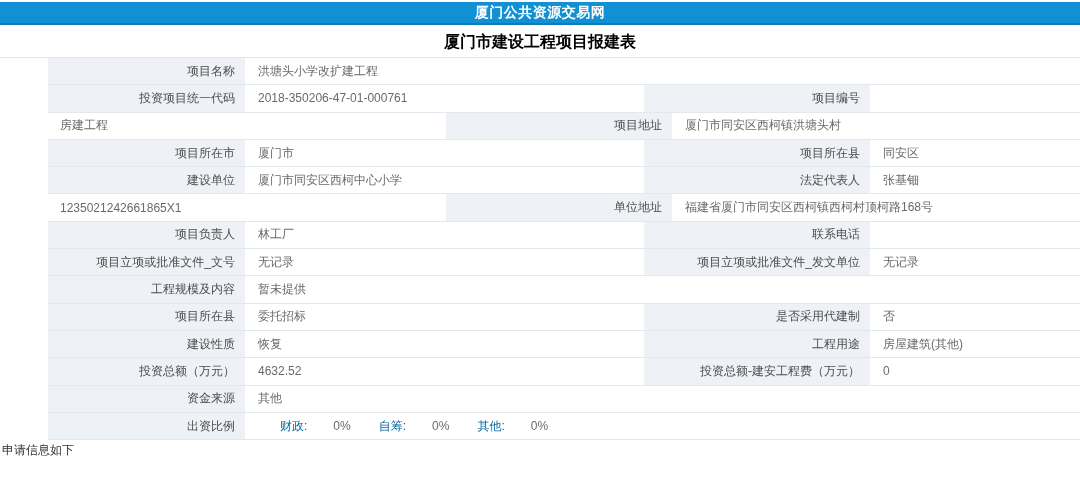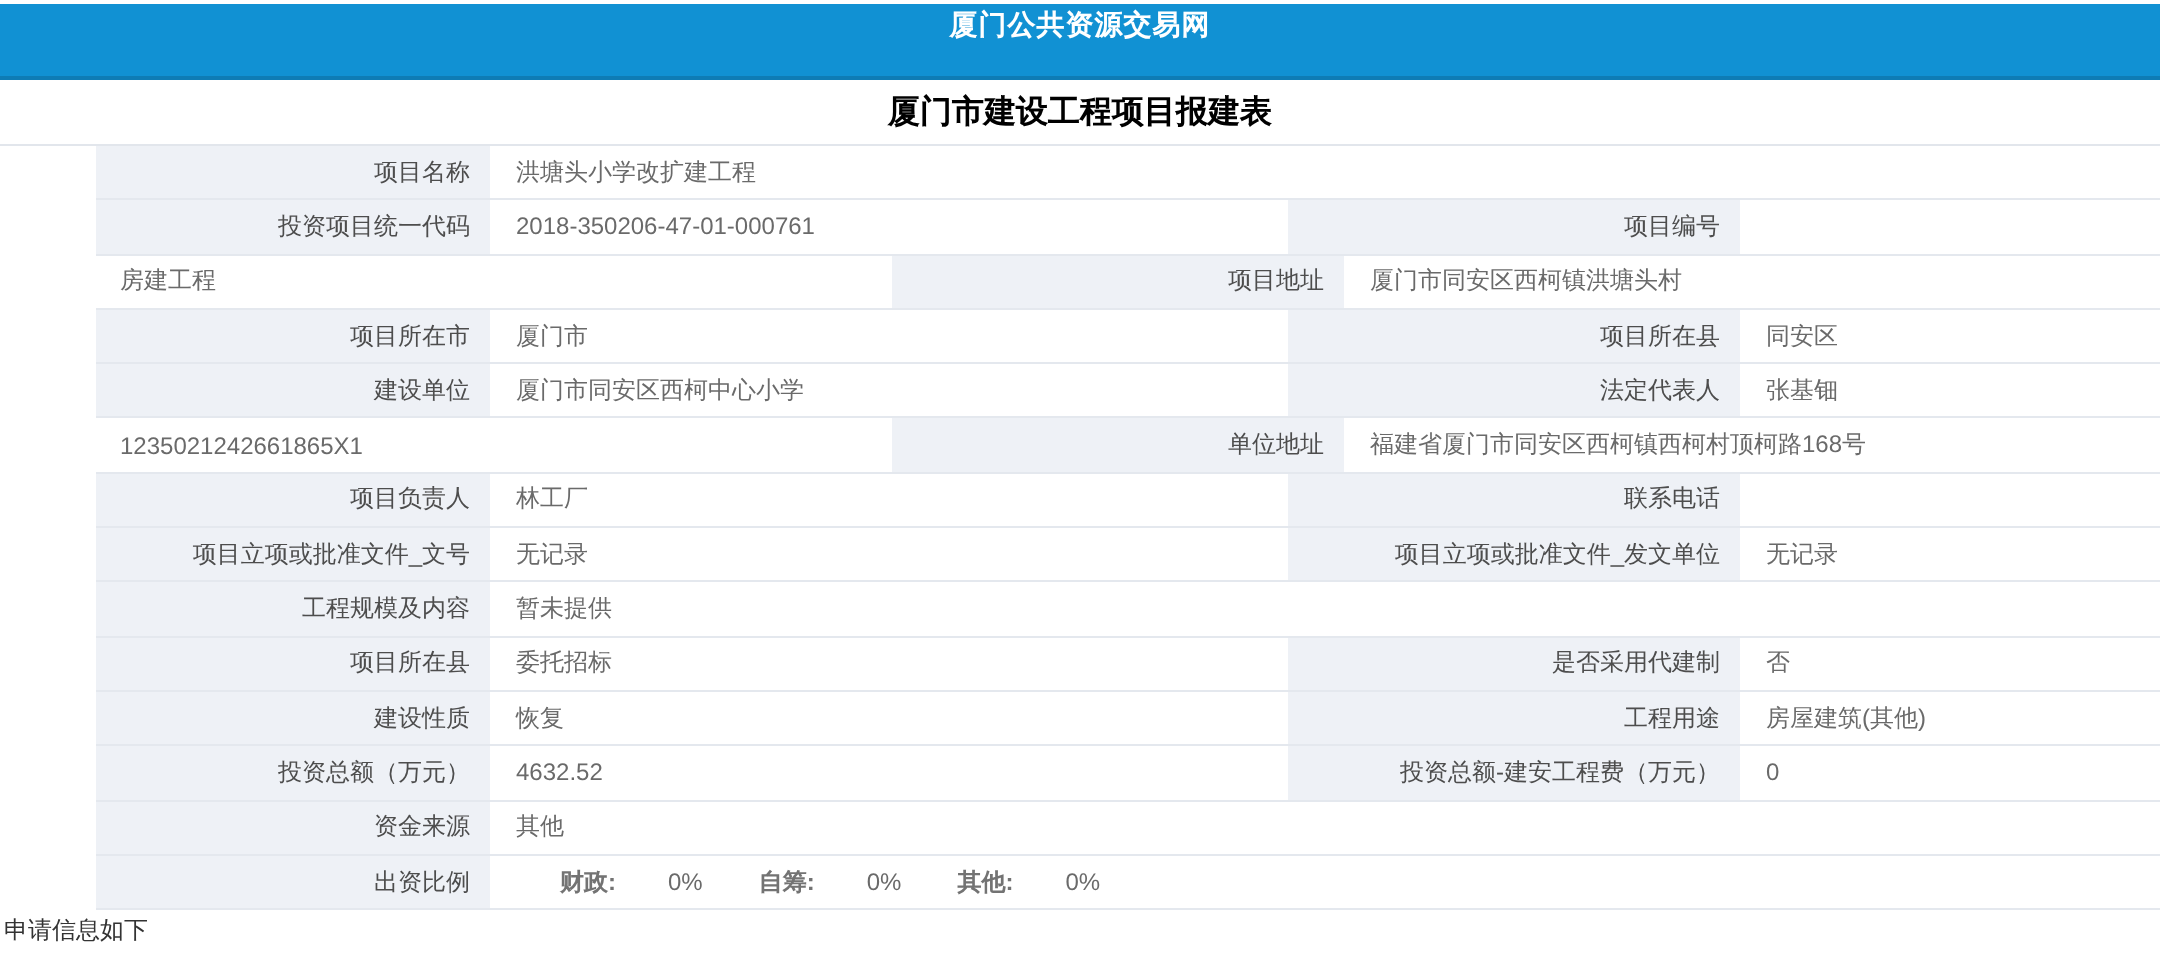--- a/index.html
+++ b/index.html
@@ -11,21 +11,21 @@
   .page {
     position: relative;
     width: 1080px;
     height: 478px;
     overflow: hidden;
     background: #ffffff;
   }
   
   .site-bar {
     margin-top: 2px;
-    height: 38px;
+    height: 23px;
     background: #1191d3;
     border-bottom: 2px solid #0e7cb5;
     text-align: center;
     line-height: 21px;
     color: #ffffff;
     font-size: 14px;
     font-weight: bold;
     letter-spacing: 0.5px;
   }
   
@@ -79,21 +79,21 @@
     color: #6a6a6a;
     justify-content: flex-start;
     padding-left: 12px;
   }
   .w-l1 { width: 198px; flex: 0 0 198px; }
   .w-v1 { width: 398px; flex: 0 0 398px; }
   .w-l2 { width: 227px; flex: 0 0 227px; }
   .w-v2 { flex: 1; }
   .w-full { flex: 1; }
   
-  .funding .f-label { margin-left: 28px; color: #737373; font-weight: bold; }
+  .funding .f-label { margin-left: 28px; color: #0369a1; }
   .funding .f-label:first-child { margin-left: 22px; }
   .funding .f-val { margin-left: 26px; color: #6a6a6a; }
   
   .footer-note {
     margin-top: 2px;
     padding-left: 2px;
     color: #333333;
     font-size: 12px;
     line-height: 16px;
   }

